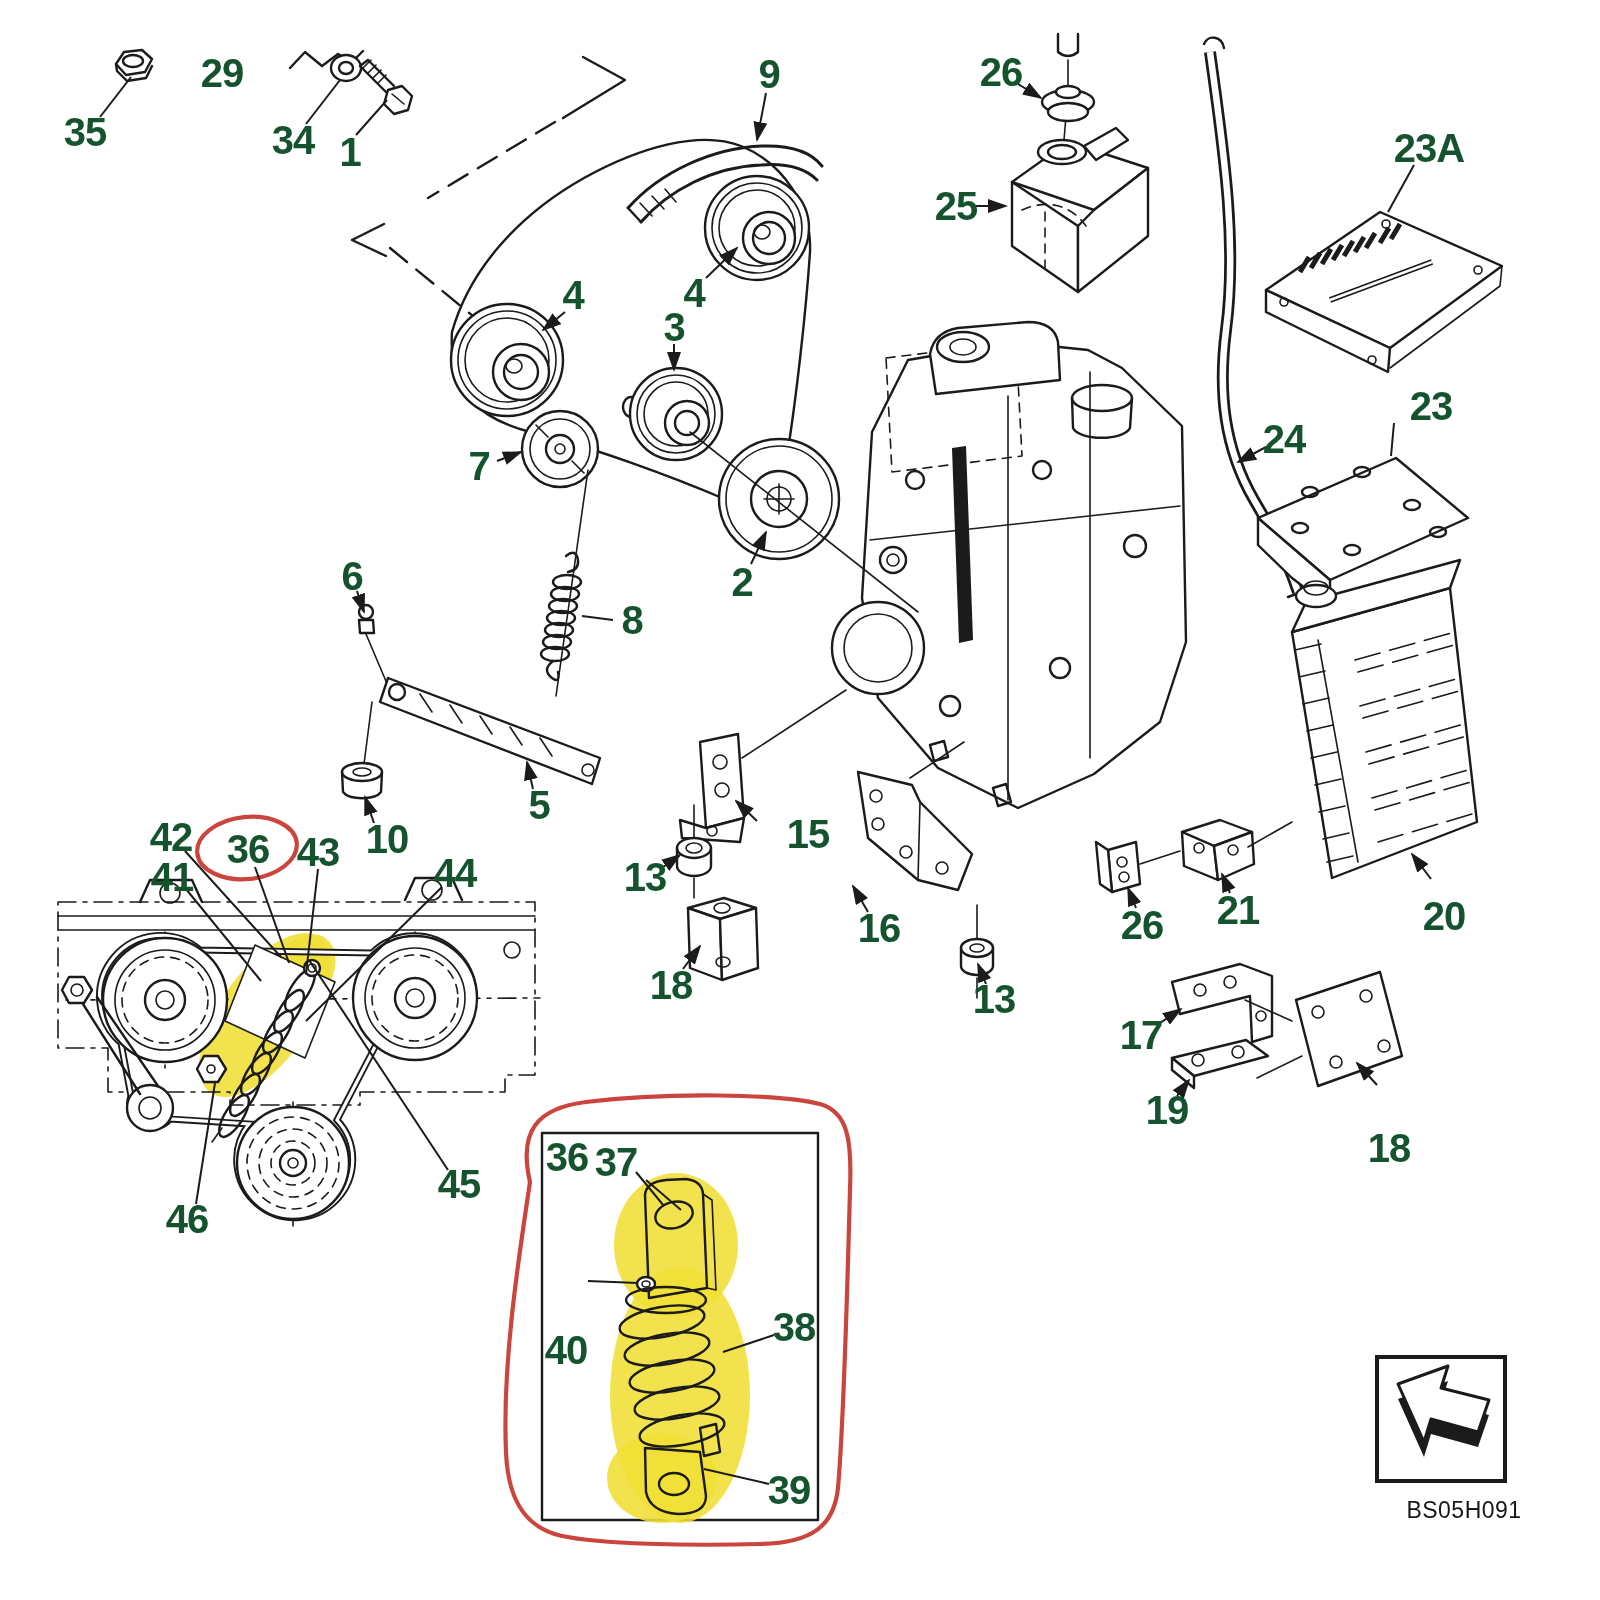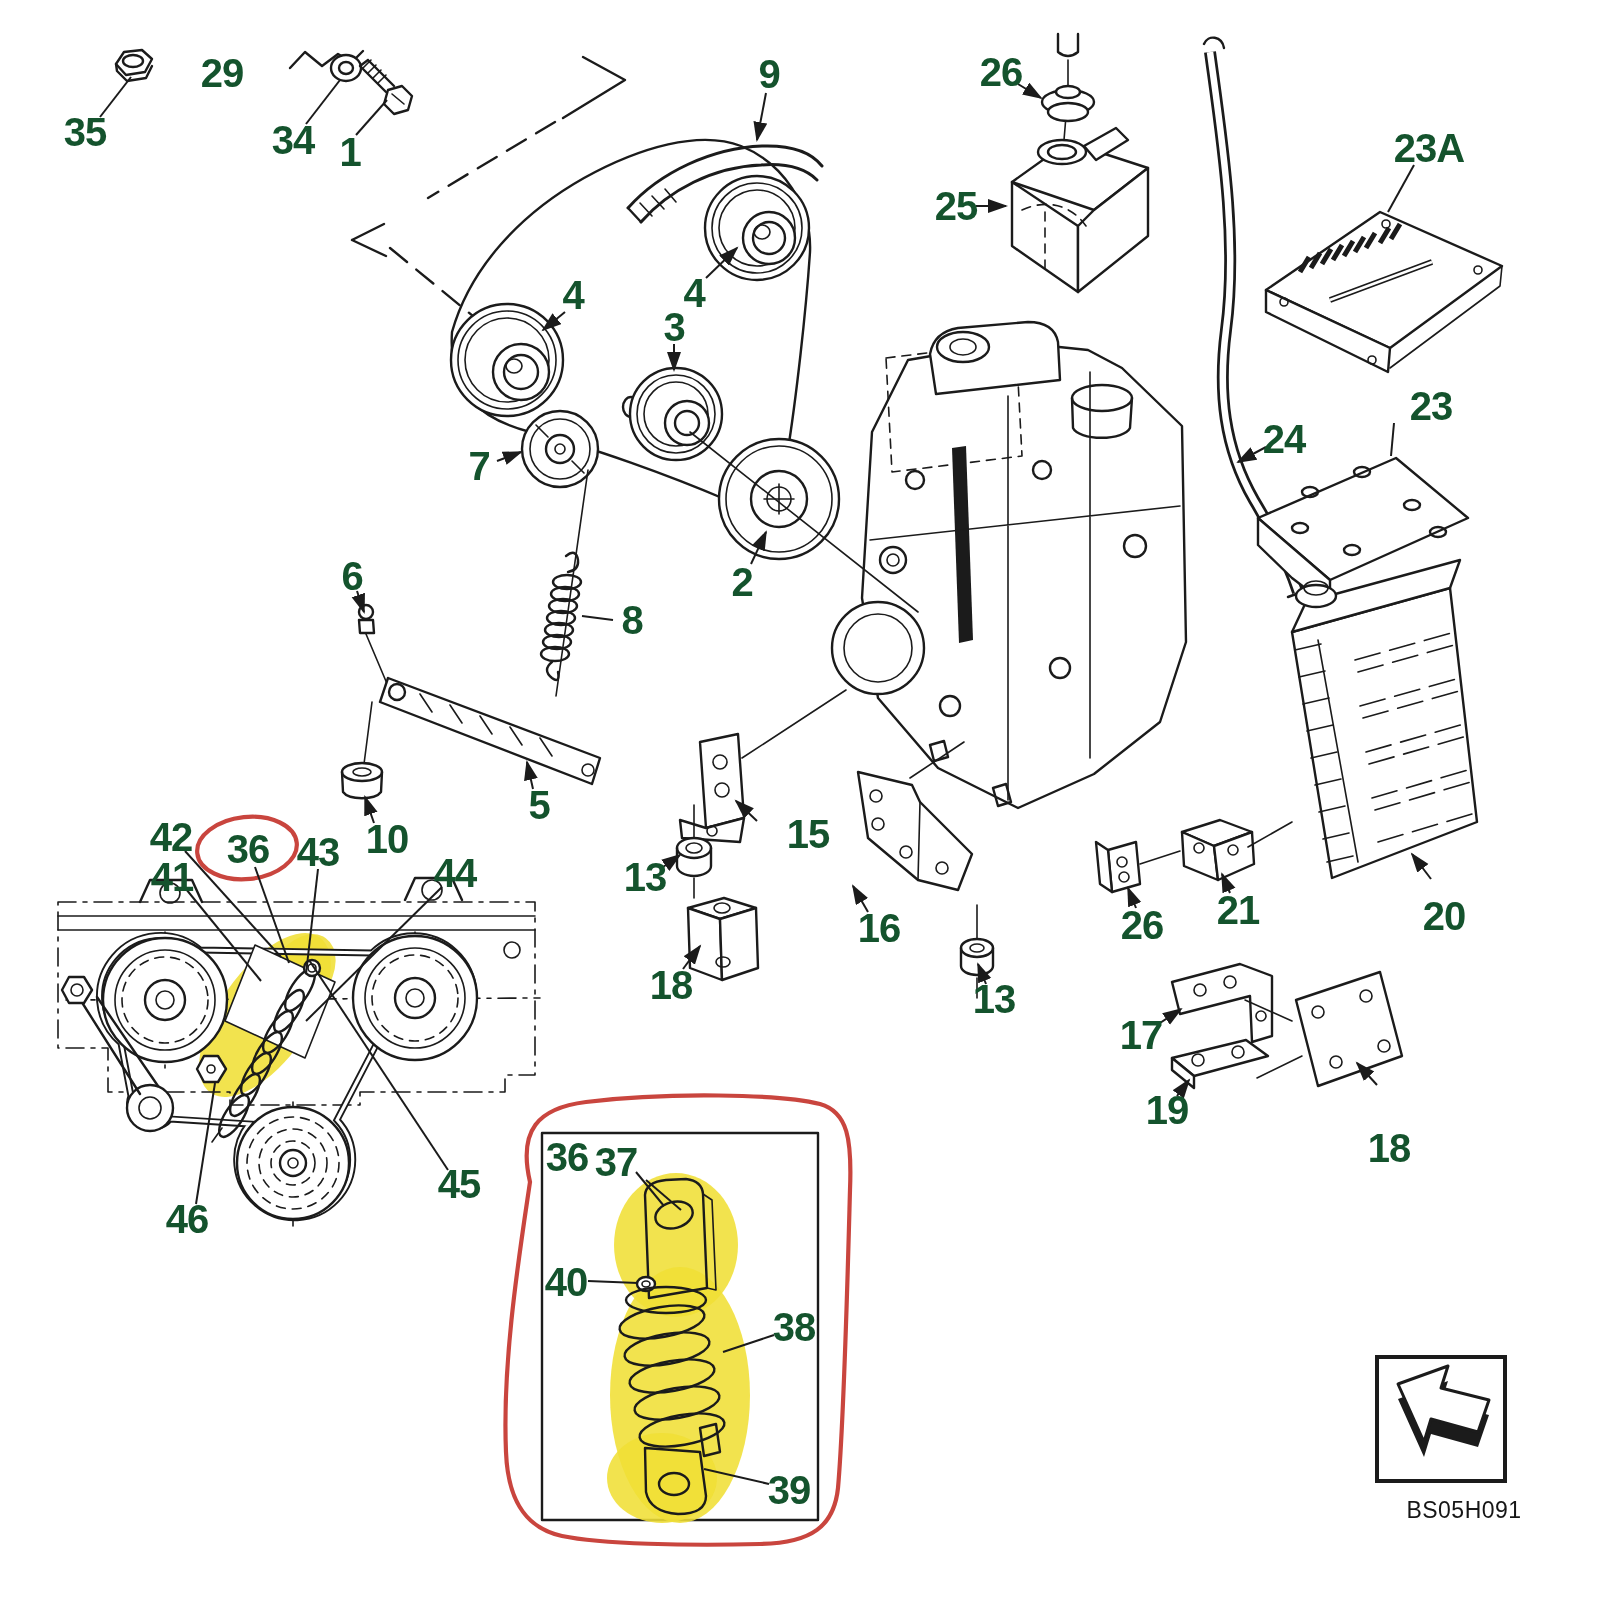--- a/index.html
+++ b/index.html
@@ -467,20 +467,20 @@
       <div class="callout" style="left: 1389px; top: 1148px;">18</div>
       <div class="callout" style="left: 171px; top: 837px;">42</div>
       <div class="callout" style="left: 172px; top: 877px;">41</div>
       <div class="callout" style="left: 248px; top: 849px;">36</div>
       <div class="callout" style="left: 318px; top: 852px;">43</div>
       <div class="callout" style="left: 455px; top: 873px;">44</div>
       <div class="callout" style="left: 459px; top: 1184px;">45</div>
       <div class="callout" style="left: 187px; top: 1219px;">46</div>
       <div class="callout" style="left: 567px; top: 1157px;">36</div>
       <div class="callout" style="left: 616px; top: 1162px;">37</div>
-      <div class="callout" style="left: 566px; top: 1282px;">40</div>
+      <div class="callout" style="left: 566px; top: 1350px;">40</div>
       <div class="callout" style="left: 794px; top: 1327px;">38</div>
       <div class="callout" style="left: 789px; top: 1490px;">39</div>
     </div>
 
 <div class="figure-code">BS05H091</div>
 
 </div>
 
 </body></html>

